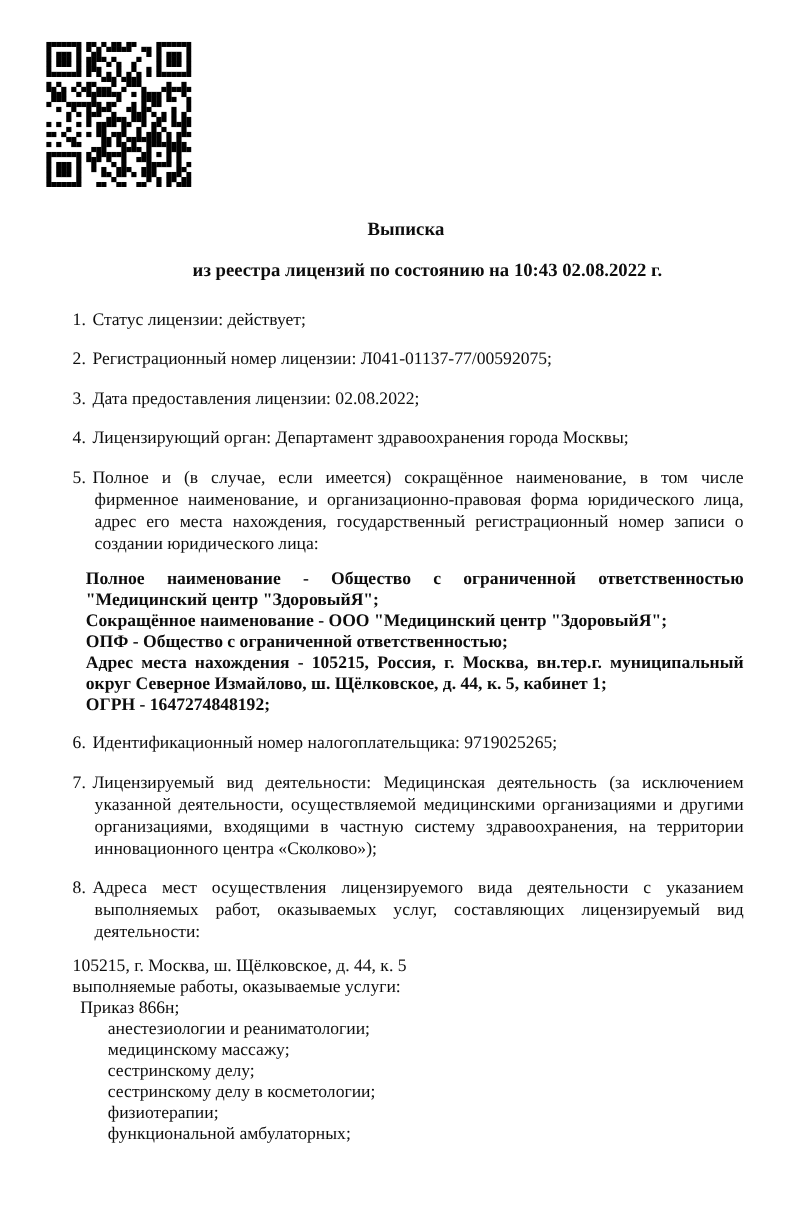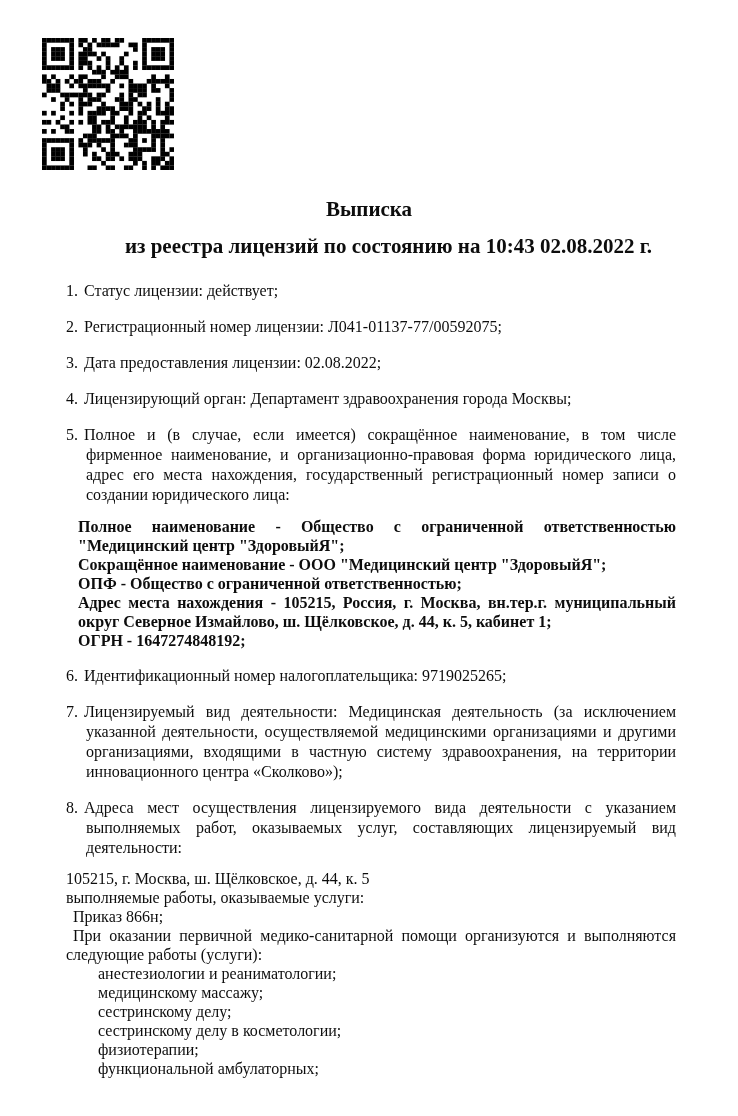--- a/index.html
+++ b/index.html
@@ -22,21 +22,21 @@
     width: 132px;
     height: 132px;
   }
   .qr svg { display: block; width: 132px; height: 132px; }
   .qr rect { fill: #000; }
 
   .titles {
     margin-top: 197px;
     text-align: center;
     font-weight: bold;
-    font-size: 21px;
+    font-size: 17px;
     line-height: 24px;
   }
   .doc-subtitle { margin-top: 13px; margin-left: 39px; }
 
   .content {
     padding: 0 62px 0 66px;
     font-size: 16px;
   }
   .content .first { margin-top: 23px; }
 
@@ -523,21 +523,20 @@
   <div class="item"><span class="num">6.</span><span>Идентификационный номер налогоплательщика: 9719025265;</span></div>
 
   <div class="item"><span class="num">7.</span><span>Лицензируемый вид деятельности: Медицинская деятельность (за исключением указанной деятельности, осуществляемой медицинскими организациями и другими организациями, входящими в частную систему здравоохранения, на территории инновационного центра «Сколково»);</span></div>
 
   <div class="item"><span class="num">8.</span><span>Адреса мест осуществления лицензируемого вида деятельности с указанием выполняемых работ, оказываемых услуг, составляющих лицензируемый вид деятельности:</span></div>
 
   <div class="act-block">
     <div class="act-line">105215, г. Москва, ш. Щёлковское, д. 44, к. 5</div>
     <div class="act-line">выполняемые работы, оказываемые услуги:</div>
     <div class="act-line indent-sm">Приказ 866н;</div>
-    <div class="act-par indent-sm">При оказании первичной медико-санитарной помощи организуются и выполняются следующие работы (услуги):</div>
     <div class="specialty">анестезиологии и реаниматологии;</div>
     <div class="specialty">медицинскому массажу;</div>
     <div class="specialty">сестринскому делу;</div>
     <div class="specialty">сестринскому делу в косметологии;</div>
     <div class="specialty">физиотерапии;</div>
     <div class="specialty">функциональной амбулаторных;</div>
   </div>
 
 </div>
 

